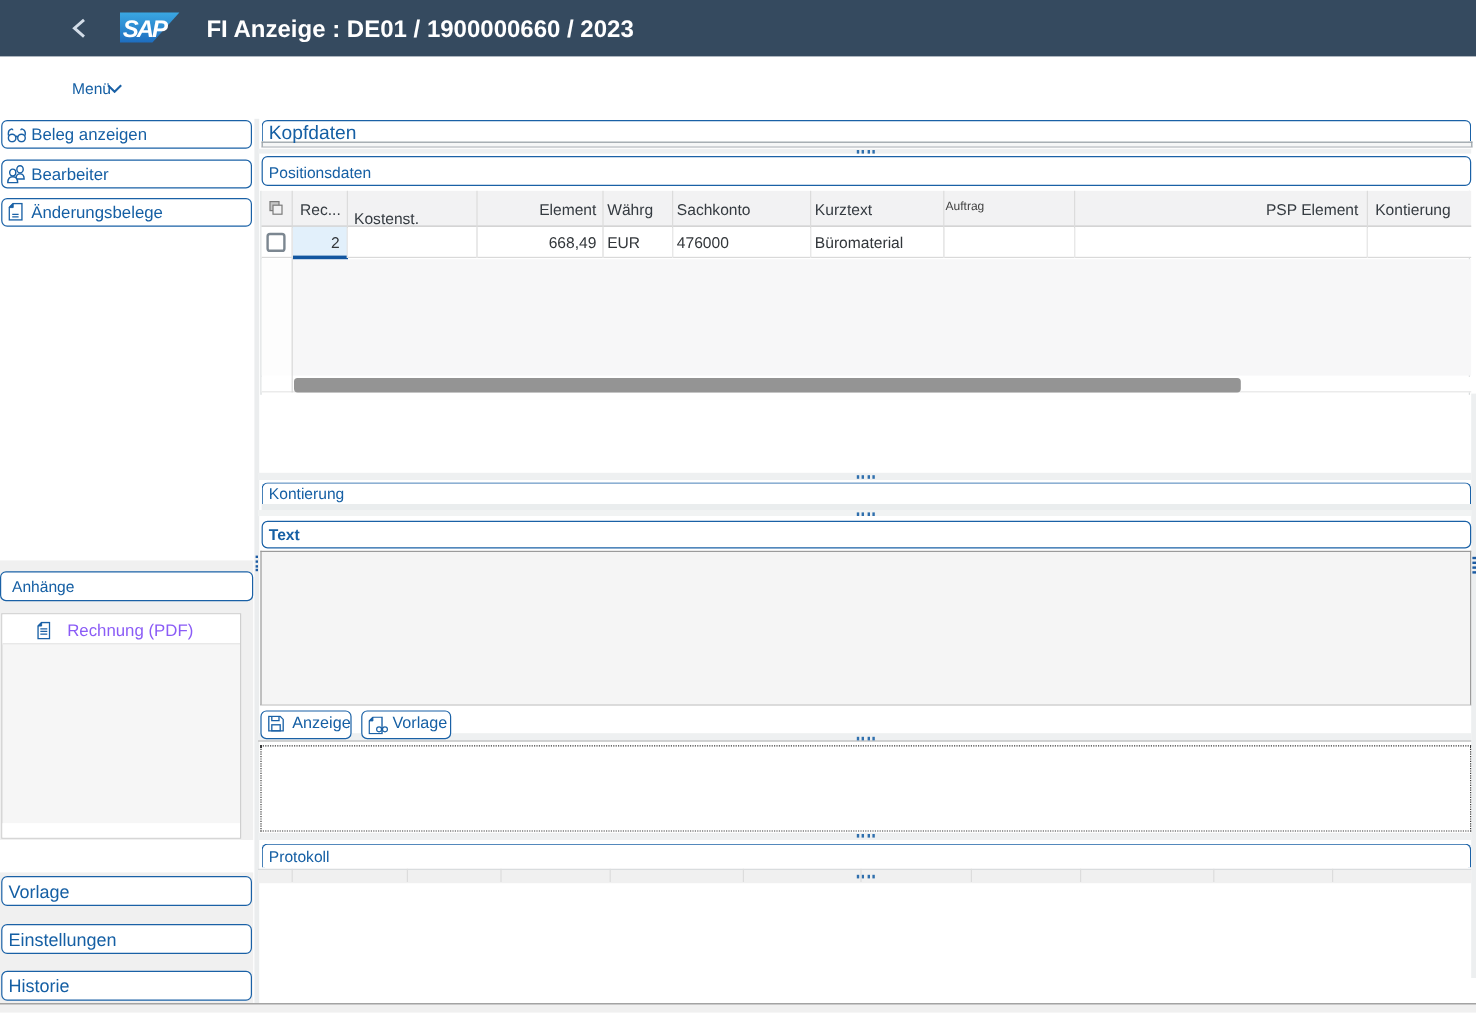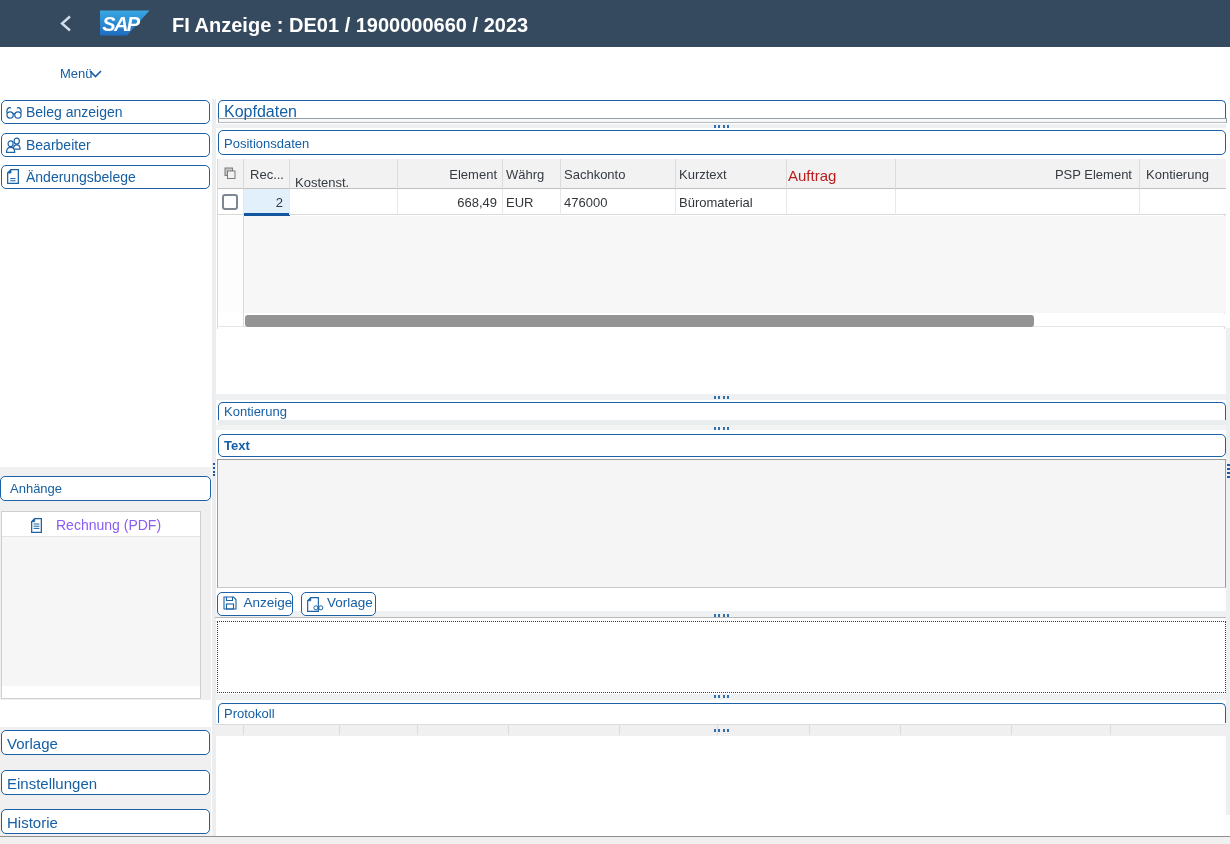--- a/index.html
+++ b/index.html
@@ -152,21 +152,21 @@
 <div class="vline" style="left:786px;top:159px;height:56px;"></div>
 <div class="vline" style="left:895px;top:159px;height:56px;"></div>
 <div class="vline" style="left:1139px;top:159px;height:56px;"></div>
 
 <div class="abs" style="top:167px;left:243px;width:41px;text-align:right;font-size:13px;color:#353b41;">Rec...</div>
 <div class="abs" style="top:175px;left:295px;font-size:13px;color:#353b41;">Kostenst.</div>
 <div class="abs" style="top:167px;left:397px;width:100px;text-align:right;font-size:13px;color:#353b41;">Element</div>
 <div class="abs" style="top:167px;left:506px;font-size:13px;color:#353b41;">Währg</div>
 <div class="abs" style="top:167px;left:564px;font-size:13px;color:#353b41;">Sachkonto</div>
 <div class="abs" style="top:167px;left:679px;font-size:13px;color:#353b41;">Kurztext</div>
-<div class="abs" style="top:167px;left:788px;font-size:15px;color:#b91c1c;">Auftrag</div>
+<div class="abs" style="top:167px;left:788px;font-size:10px;color:#404040;">Auftrag</div>
 <div class="abs" style="top:167px;left:895px;width:237px;text-align:right;font-size:13px;color:#353b41;">PSP Element</div>
 <div class="abs" style="top:167px;left:1146px;font-size:13px;color:#353b41;">Kontierung</div>
 
 <svg class="abs" style="left:224px;top:167px;" width="12" height="13" viewBox="0 0 12 13">
   <rect x="1" y="1" width="7.5" height="7.5" fill="#c7c7c7" stroke="#7b7b7b" stroke-width="1"></rect>
   <rect x="3.5" y="4" width="7.5" height="7.5" fill="#f2f2f3" stroke="#7b7b7b" stroke-width="1"></rect>
 </svg>
 
 <div class="abs" style="left:222px;top:194px;width:16px;height:16px;border:2px solid #7c8791;border-radius:3px;background:#fff;"></div>
 <div class="abs" style="left:243.5px;top:189px;width:46px;height:26.5px;background:#e2f0fb;border-bottom:3px solid #1256a0;"></div>

